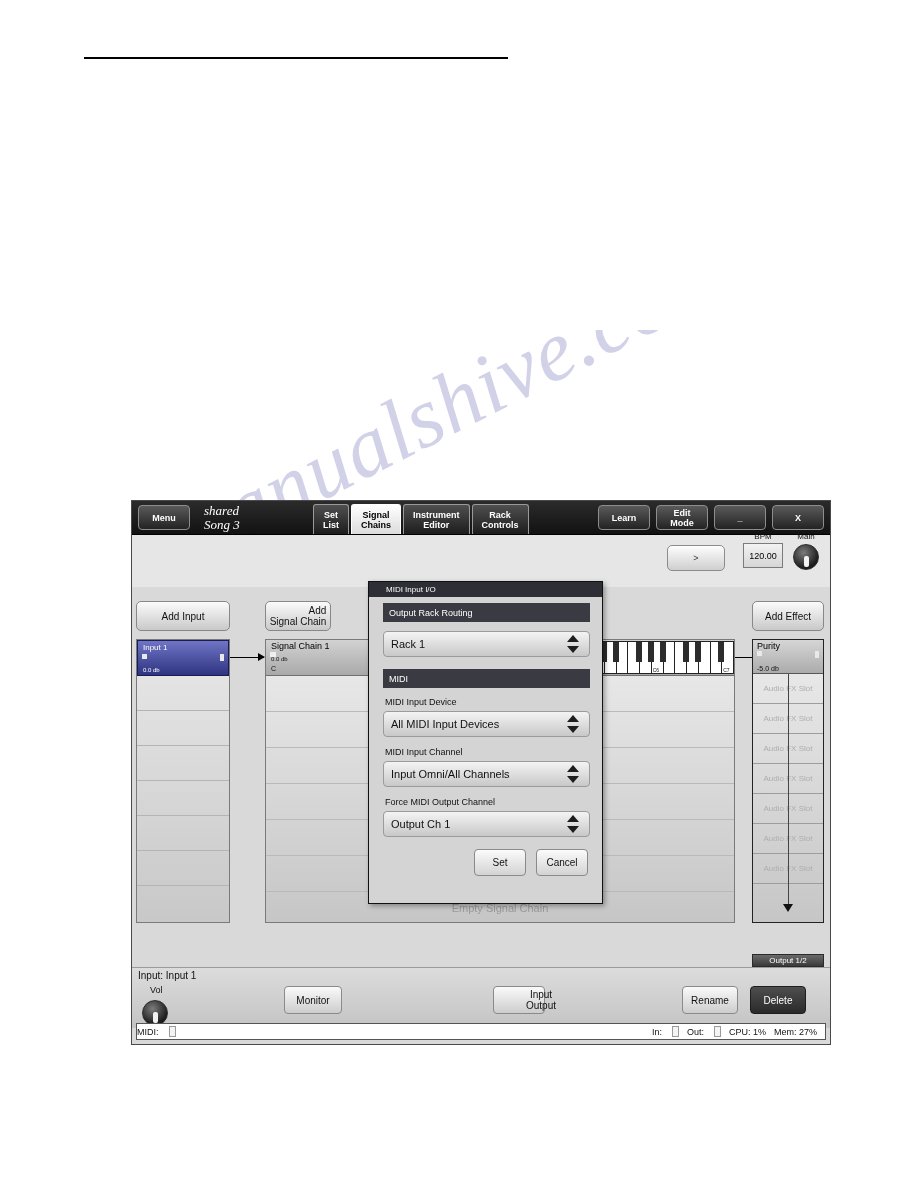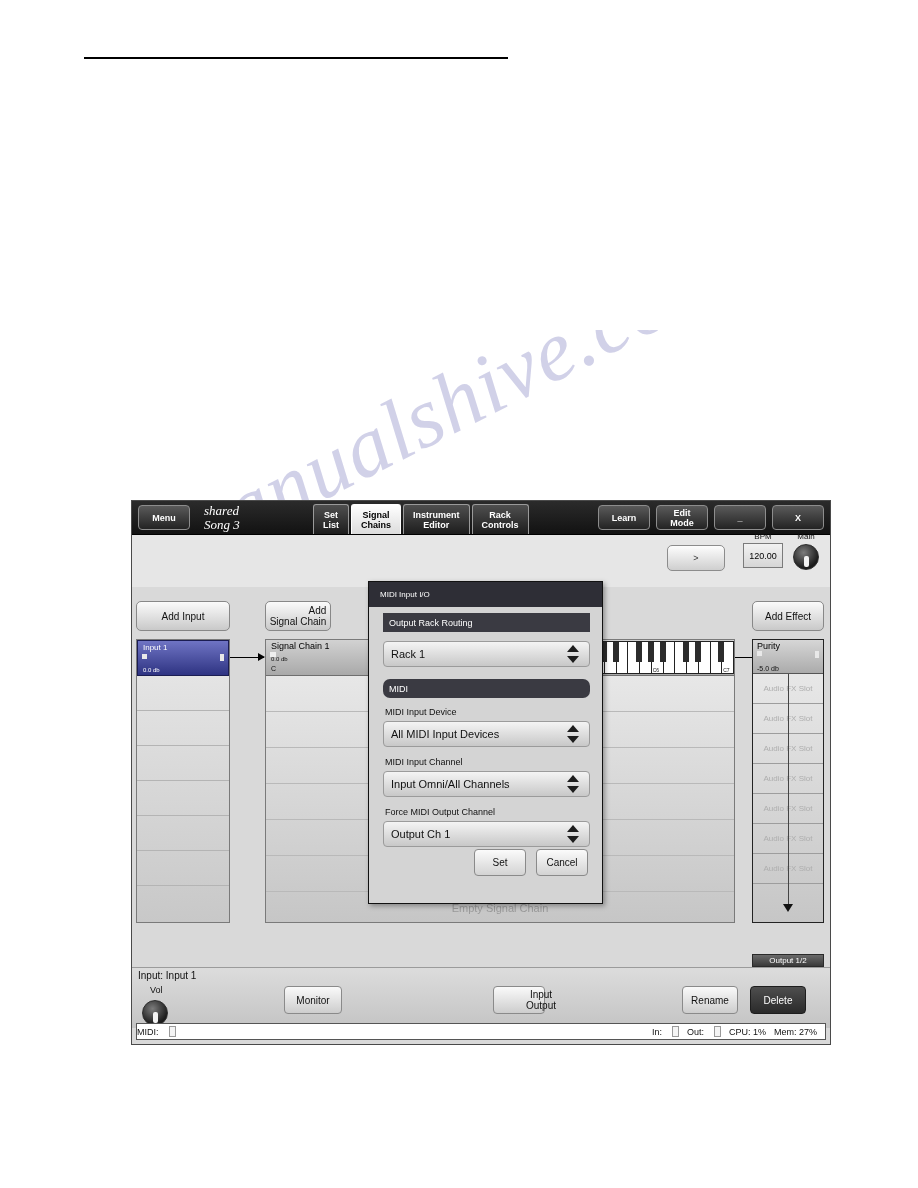--- a/index.html
+++ b/index.html
@@ -260,31 +260,31 @@
   }
 
   
   .modal{
     position:absolute;left:236px;top:80px;width:235px;height:323px;
     background:#d4d4d4;border:1px solid #111;
     box-shadow:2px 2px 5px rgba(0,0,0,.35);
     box-sizing:border-box;z-index:40;
   }
   .modal-title{
-    height:25px;background:#2e2e36;color:#fff;
-    display:flex;align-items:center;padding-left:11px;
+    height:15px;background:#2e2e36;color:#fff;
+    display:flex;align-items:center;padding-left:17px;
     font-size:8px;box-sizing:border-box;
   }
   .modal-body{padding:6px 12px 0 14px;}
   .sec-head{
     height:19px;background:#3a3a42;color:#fff;
     display:flex;align-items:center;padding-left:6px;
     font-size:9px;margin-bottom:9px;box-sizing:border-box;
   }
-  .sec-head.m2{margin-top:12px;border-radius:7px;}
+  .sec-head.m2{margin-top:12px;}
   .field-lbl{font-size:9px;color:#111;margin:0 0 4px 2px;}
   .select{
     position:relative;height:26px;margin-bottom:10px;
     background:linear-gradient(#f4f4f4,#c8c8c8);
     border:1px solid #9b9b9b;border-radius:4px;
     display:flex;align-items:center;padding-left:7px;
     font-size:11px;color:#111;box-sizing:border-box;
   }
   .spin{
     position:absolute;right:9px;top:50%;margin-top:-9px;

